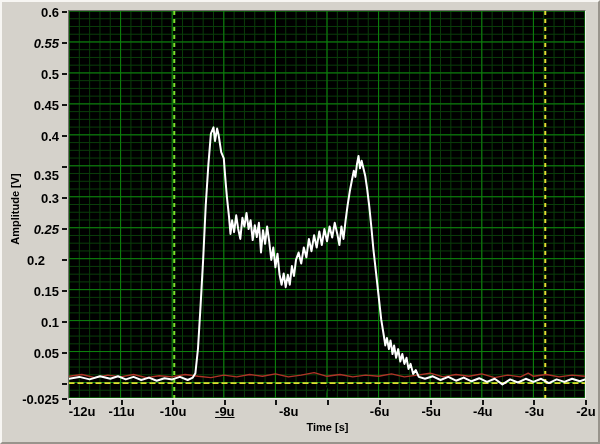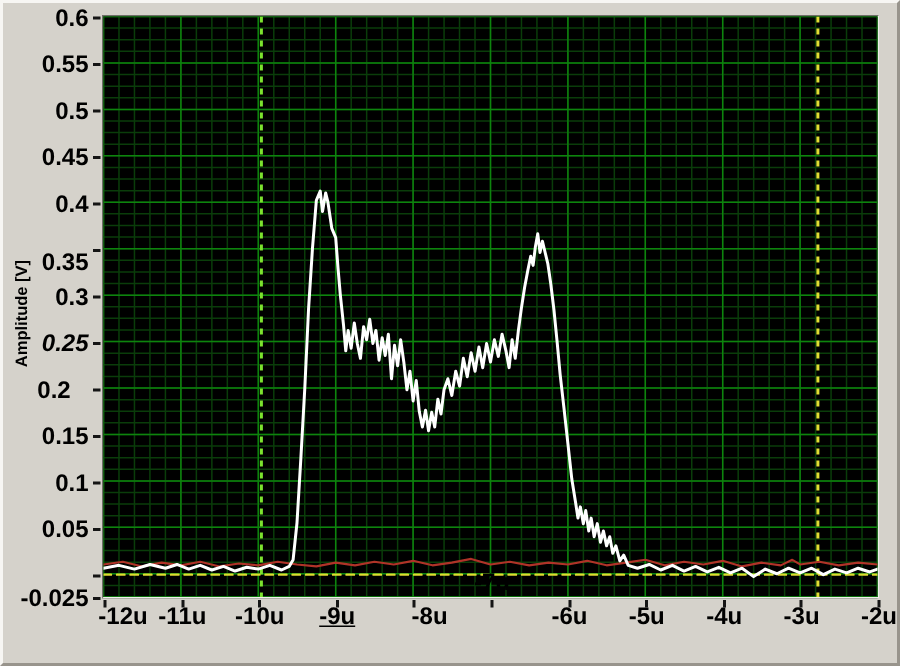--- a/index.html
+++ b/index.html
@@ -6,34 +6,35 @@
   body{width:600px;height:444px;font-family:"Liberation Sans",sans-serif;-webkit-font-smoothing:antialiased;}
   .frame{position:relative;width:600px;height:444px;box-sizing:border-box;overflow:hidden;
     background:#d5d2cb;
     border-top:2px solid #f7f6f3;border-left:2px solid #f7f6f3;
     border-right:2px solid #98948c;border-bottom:2px solid #98948c;}
   .plot-wrap{position:absolute;left:66px;top:8px;width:518px;height:389px;box-sizing:border-box;
     border-top:1px solid #6f6d68;border-left:1px solid #6f6d68;
     border-right:1px solid #efeeea;border-bottom:1px solid #efeeea;
     background:#000;}
   svg{display:block;}
-  .tick-label{position:absolute;color:#000;font-size:16px;font-weight:700;line-height:13px;white-space:nowrap;}
+  .tick-label{position:absolute;color:#000;font-size:13px;font-weight:700;line-height:13px;white-space:nowrap;}
   .ylab{width:46px;text-align:right;}
   .xlab{width:44px;text-align:center;}
   .ytick{position:absolute;width:5px;height:2px;background:#151515;}
   .xtick{position:absolute;width:2px;height:5px;background:#151515;}
   .axis-title{position:absolute;color:#000;font-size:11px;font-weight:700;white-space:nowrap;}
   .y-title{left:13px;top:207px;transform:translate(-50%,-50%) rotate(-90deg);}
   .x-title{left:67px;top:419px;width:517px;text-align:center;}
 </style>
 </head>
 <body>
 
 <div class="frame">
   <div class="axis-title y-title">Amplitude [V]</div>
+  <div class="axis-title x-title">Time [s]</div>
   <div class="plot-wrap">
     <svg width="516" height="387" viewBox="0 0 516 387">
         <line x1="0" y1="0" x2="0" y2="387" stroke="#0a3d0a" stroke-width="1"></line>
         <line x1="10.319999999999963" y1="0" x2="10.319999999999963" y2="387" stroke="#0a3d0a" stroke-width="1"></line>
         <line x1="20.64000000000002" y1="0" x2="20.64000000000002" y2="387" stroke="#0a3d0a" stroke-width="1"></line>
         <line x1="30.95999999999998" y1="0" x2="30.95999999999998" y2="387" stroke="#0a3d0a" stroke-width="1"></line>
         <line x1="41.28000000000004" y1="0" x2="41.28000000000004" y2="387" stroke="#0a3d0a" stroke-width="1"></line>
         <line x1="51.6" y1="0" x2="51.6" y2="387" stroke="#0a3d0a" stroke-width="1"></line>
         <line x1="61.91999999999996" y1="0" x2="61.91999999999996" y2="387" stroke="#0a3d0a" stroke-width="1"></line>
         <line x1="72.24000000000002" y1="0" x2="72.24000000000002" y2="387" stroke="#0a3d0a" stroke-width="1"></line>
@@ -160,21 +161,21 @@
         <line x1="476.26800000000003" y1="0" x2="476.26800000000003" y2="387" stroke="#e0de33" stroke-width="2" stroke-dasharray="4,4"></line>
         <polyline points="0.0,372.1 516.0,372.1" fill="none" stroke="#dedc30" stroke-width="1.6" stroke-dasharray="5,4" stroke-linejoin="round" stroke-linecap="round"></polyline>
         <polyline points="0.0,365.3 12.9,363.5 25.8,366.6 38.7,364.1 51.6,365.9 64.5,363.5 77.4,366.6 90.3,364.7 103.2,365.9 116.1,363.5 129.0,365.3 141.9,366.6 154.8,364.1 167.7,365.9 180.6,363.5 193.5,365.3 206.4,362.9 219.3,365.9 232.2,364.1 245.1,361.6 258.0,365.3 270.9,363.5 283.8,365.9 296.7,364.1 309.6,365.3 322.5,362.9 335.4,365.9 348.3,364.1 361.2,362.2 374.1,365.9 387.0,363.5 399.9,365.3 412.8,362.9 425.7,366.6 438.6,364.1 451.5,365.9 459.2,362.2 464.4,365.3 477.3,363.5 490.2,365.9 503.1,364.1 516.0,365.3" fill="none" stroke="#b03328" stroke-width="1.4" stroke-linejoin="round" stroke-linecap="round"></polyline>
         <polyline points="0.0,367.8 10.3,365.9 20.6,368.4 31.0,365.3 41.3,367.8 49.0,365.3 56.8,368.4 64.5,365.9 72.2,369.0 80.0,366.6 87.7,369.7 95.5,367.2 103.2,368.4 110.9,365.9 118.7,369.0 123.8,366.6 126.4,362.2 129.0,337.5 131.6,294.1 134.2,247.7 136.7,195.0 139.3,154.8 141.9,122.6 144.5,116.4 146.0,130.0 148.1,117.6 149.6,123.8 152.2,141.2 154.8,147.4 156.3,167.2 157.9,185.8 160.0,205.6 161.5,222.9 163.1,209.3 165.1,221.1 167.2,204.3 169.2,218.0 171.3,227.9 173.4,206.8 175.4,215.5 177.5,201.9 179.6,218.0 181.6,209.3 183.7,229.1 185.8,214.2 187.8,226.0 189.9,211.8 192.0,241.5 194.0,219.2 196.1,232.8 198.1,215.5 200.2,230.3 202.3,248.9 204.3,236.5 206.4,256.3 208.5,242.7 210.5,263.2 212.6,273.7 214.7,262.5 216.7,276.2 218.8,263.8 220.8,273.7 222.9,255.1 225.0,265.0 227.0,248.9 229.6,241.5 232.2,252.6 234.8,236.5 237.4,246.4 239.9,227.9 242.5,240.2 245.1,224.2 247.7,236.5 250.3,220.4 252.8,234.1 255.4,218.0 258.0,230.3 260.6,215.5 263.2,226.6 265.7,211.8 268.3,222.9 270.4,234.1 272.4,215.5 274.5,227.9 276.6,209.3 278.6,194.4 280.7,180.8 282.8,169.7 284.8,159.8 286.4,165.9 287.9,153.6 289.5,144.9 291.0,157.3 292.6,149.8 294.1,156.0 296.2,164.7 298.2,178.3 300.3,195.7 302.4,216.7 304.4,238.4 307.0,261.3 309.6,284.8 312.2,308.4 314.8,324.5 316.3,334.4 317.9,326.9 319.9,338.1 321.5,329.4 323.5,343.0 325.1,334.4 327.1,346.8 329.2,338.1 331.3,350.5 333.3,343.0 335.4,352.9 337.5,346.8 339.5,357.9 341.6,352.9 344.2,362.9 346.8,359.1 349.8,365.9 356.0,367.8 363.8,365.3 371.5,369.0 379.3,365.9 387.0,369.7 394.7,366.6 402.5,370.3 410.2,367.2 418.0,370.9 425.7,367.8 433.4,373.4 441.2,368.4 448.9,371.5 456.7,367.8 464.4,370.9 472.1,367.8 479.9,372.1 487.6,368.4 495.4,370.9 503.1,367.8 510.8,370.3 516.0,368.4" fill="none" stroke="#ffffff" stroke-width="2" stroke-linejoin="round" stroke-linecap="round"></polyline>
       </svg>
   </div>
   <div id="ylabels">
       <div class="ytick" style="left: 60px; top: 9px;"></div>
       <div class="tick-label ylab" style="left: 11px; top: 4px;">0.6</div>
       <div class="ytick" style="left: 60px; top: 39.96px;"></div>
-      <div class="tick-label ylab" style="left: 11px; top: 34.96px;">0.55</div>
+      <div class="tick-label ylab" style="left: 11px; top: 34.96px; font-style: italic;">0.55</div>
       <div class="ytick" style="left: 60px; top: 70.92px;"></div>
       <div class="tick-label ylab" style="left: 11px; top: 65.92px;">0.5</div>
       <div class="ytick" style="left: 60px; top: 101.88px;"></div>
       <div class="tick-label ylab" style="left: 11px; top: 96.88px;">0.45</div>
       <div class="ytick" style="left: 60px; top: 132.84px;"></div>
       <div class="tick-label ylab" style="left: 11px; top: 127.84px;">0.4</div>
       <div class="ytick" style="left: 60px; top: 163.8px;"></div>
       <div class="tick-label ylab" style="left: 11px; top: 167px;">0.35</div>
       <div class="ytick" style="left: 60px; top: 194.76px;"></div>
       <div class="tick-label ylab" style="left: 11px; top: 189.76px;">0.3</div>

